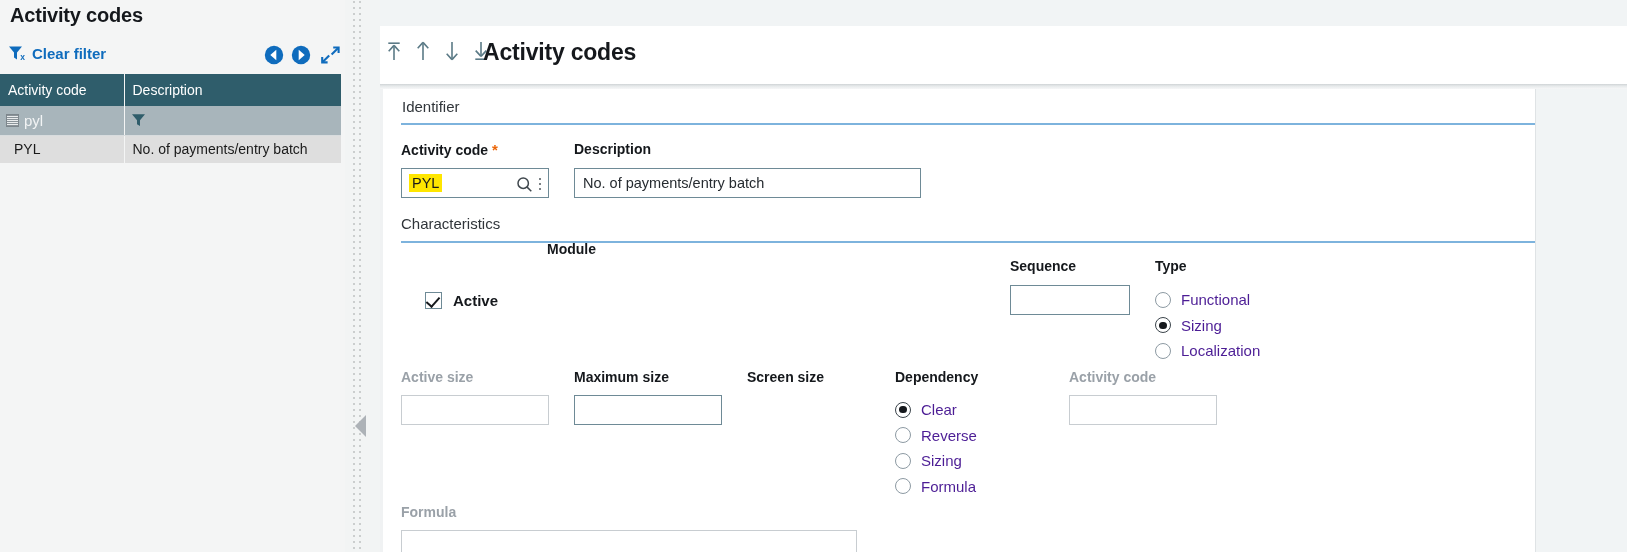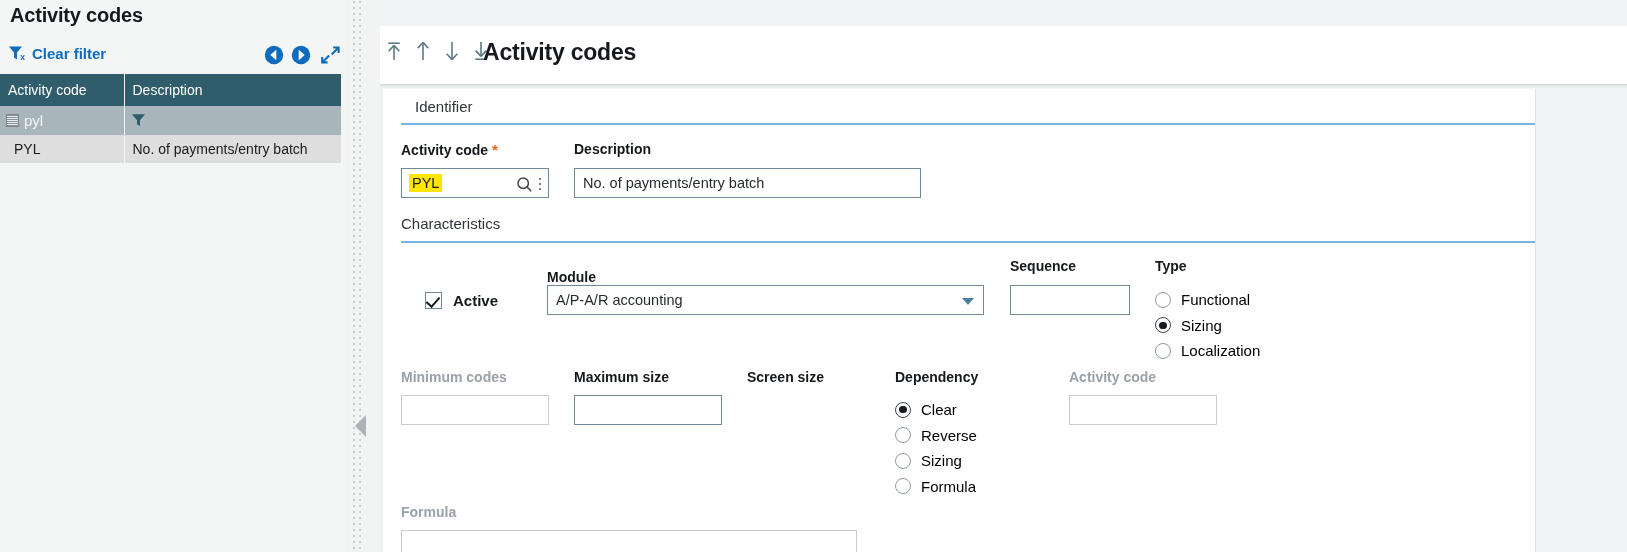--- a/index.html
+++ b/index.html
@@ -247,21 +247,21 @@
     width: 16px; height: 16px; border-radius: 50%;
     border: 1.4px solid #8d9aa3; background: #fff;
     position: relative; flex: none;
   }
   .radio-o.on { border-color: #3b444b; }
   .radio-o.on::after {
     content: ""; position: absolute;
     left: 3.4px; top: 3.4px; width: 7.2px; height: 7.2px;
     background: #15181c; border-radius: 50%;
   }
-  .radio-lbl { font-size: 15px; color: #000000; }
+  .radio-lbl { font-size: 15px; color: #4c1d95; }
 </style>
 </head>
 <body>
 
 <div id="root">
 
   <div id="left-panel">
 
     <div id="list-title">Activity codes</div>
 
@@ -358,21 +358,21 @@
           <path d="M3.3 19.2 H14.7" stroke="#5b7a86" stroke-width="1.6"></path>
         </svg>
       </div>
       <div id="detail-title">Activity codes</div>
     </div>
 
     <div id="rp-divider"></div>
 
     <div id="form-area">
 
-      <div class="sec-head" style="left:32px; top:9px;">Identifier</div>
+      <div class="sec-head" style="left:19px; top:9px;">Identifier</div>
       <div class="sec-rule" style="left:18px; top:34px; width:1137px;"></div>
 
       <div class="fld-label" style="left:18px; top:52px;">
         <span>Activity code</span>
         <span class="req-star">*</span>
       </div>
 
       <div id="ac-field" style="left:18px; top:79px;">
         <span id="ac-value" class="hl">PYL</span>
         <span id="ac-icons">
@@ -392,46 +392,42 @@
       <div class="txtbox" style="left:191px; top:79px; width:347px;">No. of payments/entry batch</div>
 
       <div class="sec-head" style="left:18px; top:126px;">Characteristics</div>
       <div class="sec-rule" style="left:18px; top:152px; width:1137px;"></div>
 
       <div class="chk-wrap" style="left:18px; top:203px;margin-left:24px;">
         <span class="chk-box on"></span>
         <span class="chk-label">Active</span>
       </div>
 
-      <div class="fld-label" style="left:164px; top:180px;text-align:right;">Module</div>
-      <div class="selectbox" style="left:164px; top:196px; width:437px;">
-        <span>A/P-A/R accounting</span>
-        <span class="sel-caret"></span>
-      </div>
+      <div class="fld-label" style="left:164px; top:152px;text-align:right;">Module</div>
 
       <div class="fld-label" style="left:627px; top:169px;">Sequence</div>
       <div class="txtbox" style="left:627px; top:196px; width:120px;"></div>
 
       <div class="fld-label" style="left:772px; top:169px;">Type</div>
       <div class="radio-group" style="left:772px; top:198px;">
         <div class="radio-row">
           <span class="radio-o"></span>
           <span class="radio-lbl">Functional</span>
         </div>
         <div class="radio-row">
           <span class="radio-o on"></span>
           <span class="radio-lbl">Sizing</span>
         </div>
         <div class="radio-row">
           <span class="radio-o"></span>
           <span class="radio-lbl">Localization</span>
         </div>
       </div>
 
-      <div class="fld-label dim" style="left:18px; top:280px;">Minimum codes</div>
+      <div class="fld-label dim" style="left:18px; top:280px;">Active size</div>
       <div class="txtbox disabled" style="left:18px; top:306px; width:148px;"></div>
 
       <div class="fld-label" style="left:191px; top:280px;">Maximum size</div>
       <div class="txtbox" style="left:191px; top:306px; width:148px;"></div>
 
       <div class="fld-label" style="left:364px; top:280px;">Screen size</div>
 
       <div class="fld-label" style="left:512px; top:280px;">Dependency</div>
       <div class="radio-group" style="left:512px; top:308px;">
         <div class="radio-row">

